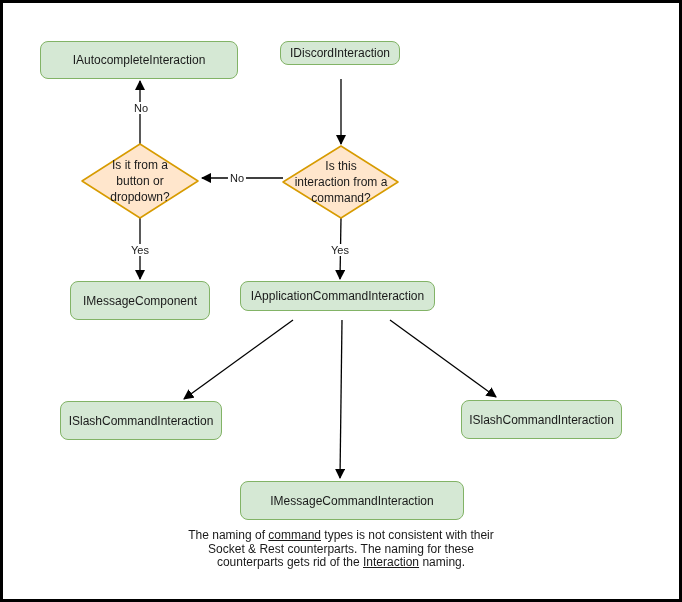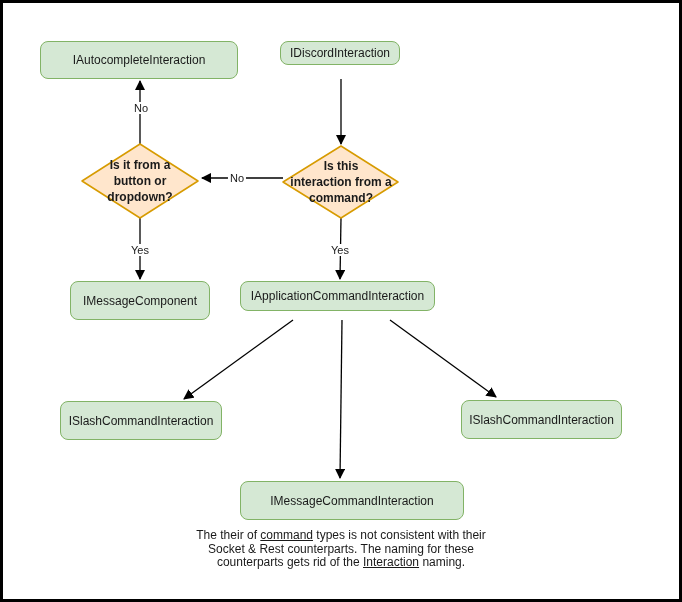--- a/index.html
+++ b/index.html
@@ -13,21 +13,21 @@
   svg.edges { position:absolute; left:0; top:0; z-index:1; }
   .node {
     position:absolute; z-index:2;
     display:flex; align-items:center; justify-content:center;
     background:#d5e8d4; border:1px solid #82b366; border-radius:8px;
     font-size:12px; color:#1a1a1a; text-align:center; box-sizing:border-box;
   }
   .diamond-text {
     position:absolute; z-index:3; display:flex; flex-direction:column;
     align-items:center; justify-content:center;
-    font-size:12px; line-height:16px; color:#1a1a1a; text-align:center;font-weight:bold;
+    font-size:12px; line-height:16px; color:#1a1a1a; text-align:center;
   }
   .edge-label {
     position:absolute; z-index:4; transform:translate(-50%,-50%);
     background:#ffffff; padding:0 2px; font-size:11px; color:#1a1a1a;
     white-space:nowrap;
   }
   .caption {
     position:absolute; left:0; right:0; top:529px; z-index:2;
     text-align:center; font-size:12px; line-height:13.5px; color:#1a1a1a;
   }
@@ -95,17 +95,17 @@
 
   <div class="edge-label" style="left:141px; top:108px;">No</div>
 
   <div class="edge-label" style="left:237px; top:178px;">No</div>
 
   <div class="edge-label" style="left:140px; top:250px;">Yes</div>
 
   <div class="edge-label" style="left:340px; top:250px;">Yes</div>
 
   <div class="caption">
-    <div><span>The their of </span><span class="u">command</span><span> types is not consistent with their</span></div>
+    <div><span>The naming of </span><span class="u">command</span><span> types is not consistent with their</span></div>
     <div><span class="b">Socket</span><span> &amp; </span><span class="b">Rest</span><span> counterparts. The naming for these</span></div>
     <div><span>counterparts gets rid of the </span><span class="u">Interaction</span><span> naming.</span></div>
   </div>
 </div>
 
 </body></html>

